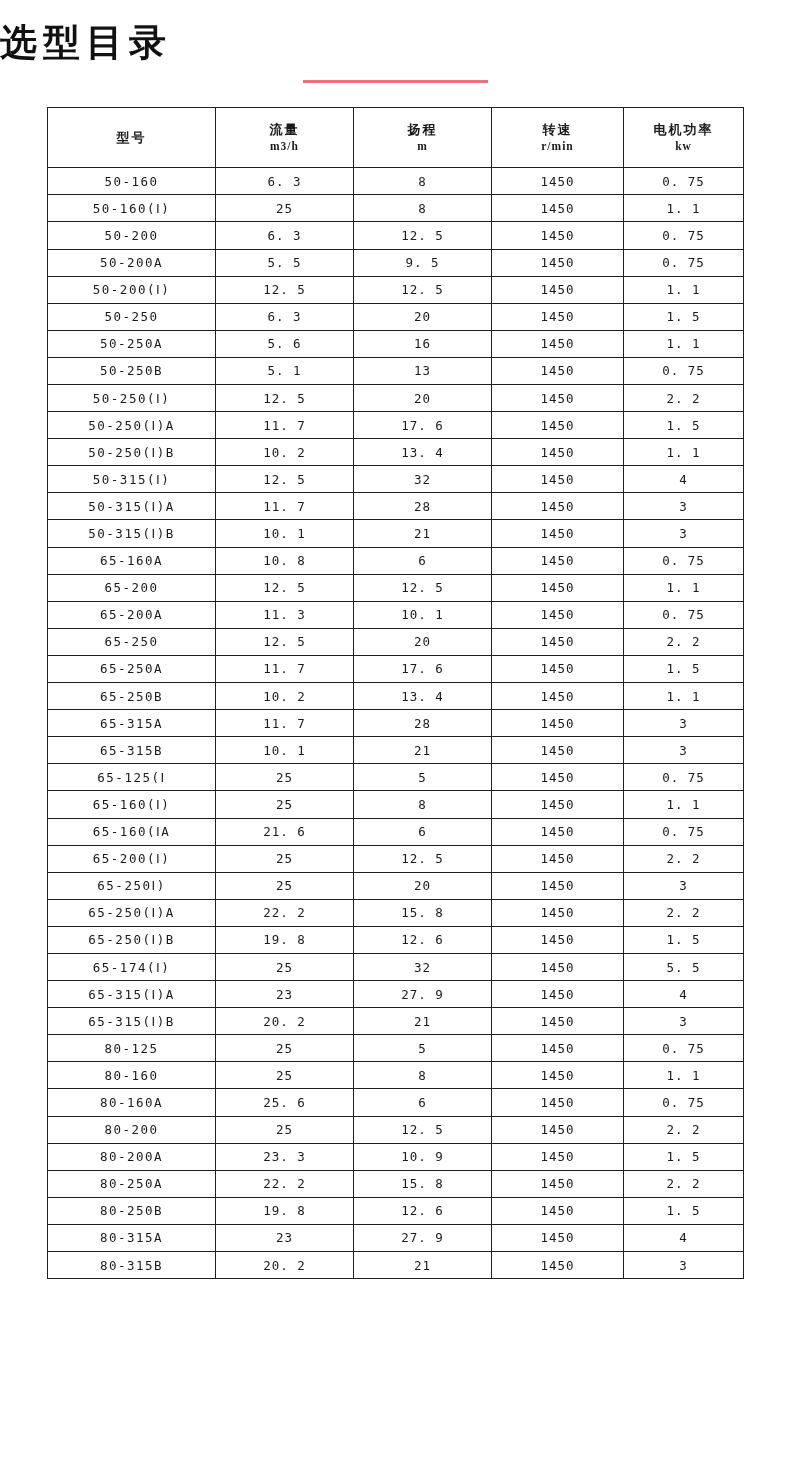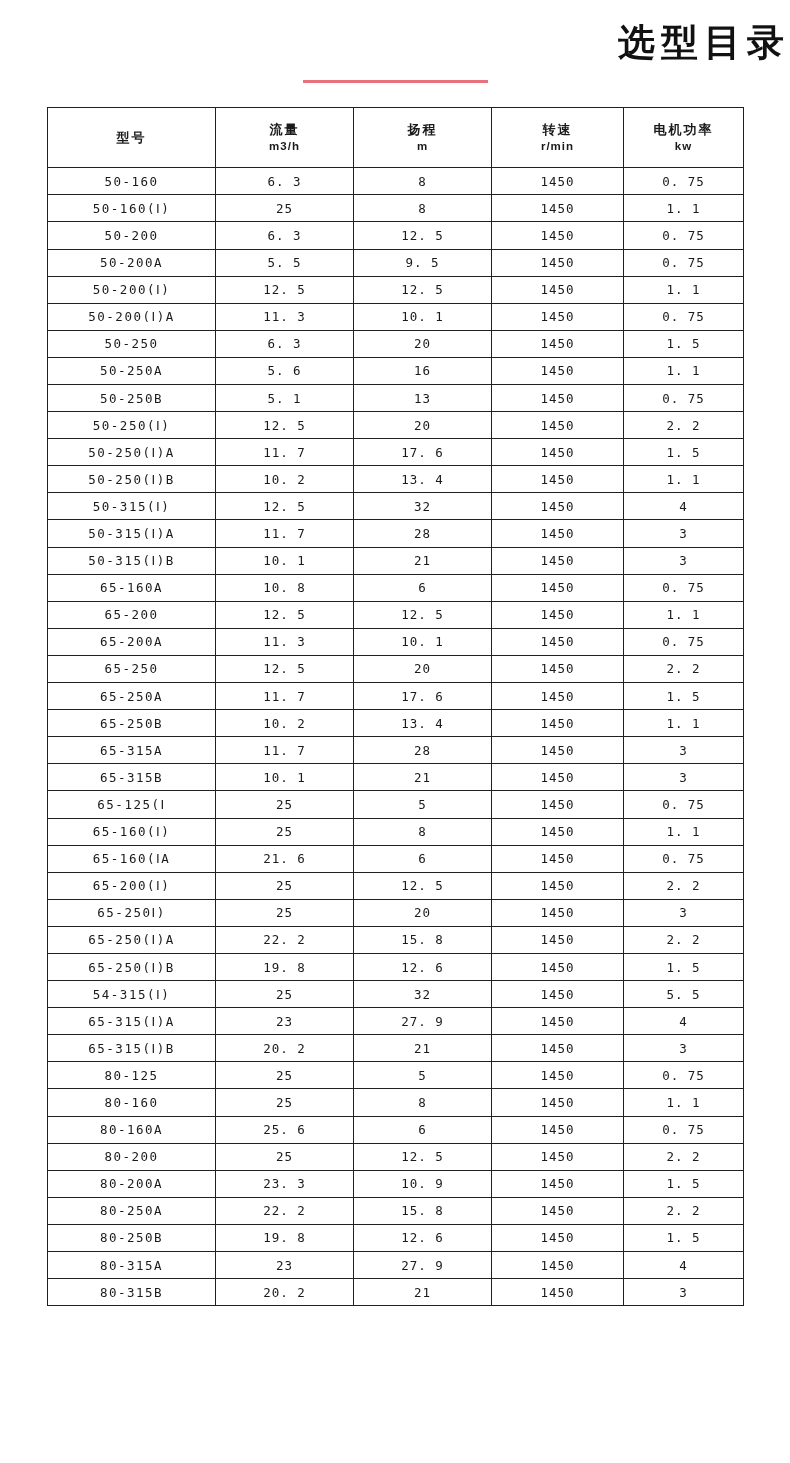--- a/index.html
+++ b/index.html
@@ -14,21 +14,21 @@
     font-family: "Liberation Sans", sans-serif;
     color: #1a1a1a;
   }
   .page {
     width: 790px;
     height: 1463px;
     position: relative;
     box-sizing: border-box;
   }
   .title-block {
-    text-align: right;
+    text-align: left;
     padding-top: 20px;
   }
   .page-title {
     font-family: "DejaVu Sans", sans-serif;
     font-size: 37px;
     font-weight: bold;
     letter-spacing: 6px;
     color: #111111;
     line-height: 1.25;
   }
@@ -72,21 +72,21 @@
   .hd-main {
     display: block;
     font-size: 13px;
     font-weight: bold;
     line-height: 1.35;
   }
   .hd-sub {
     display: block;
     font-size: 11.5px;
     font-weight: bold;
-    font-family: Liberation Sans, sans-serif;
+    font-family: Liberation Serif, serif;
     letter-spacing: 1px;
     line-height: 1.4;
   }
   table.catalog tbody td {
     height: 26.1px;
     font-size: 12.5px;
     padding: 0 2px;
     white-space: nowrap;
     overflow: hidden;
   }
@@ -168,27 +168,20 @@
             <td>0. 75</td>
           </tr>
           <tr>
             <td class="model">50-200(Ⅰ)</td>
             <td>12. 5</td>
             <td>12. 5</td>
             <td>1450</td>
             <td>1. 1</td>
           </tr>
           <tr>
-            <td class="model">50-200(Ⅰ)A</td>
-            <td>11. 3</td>
-            <td>10. 1</td>
-            <td>1450</td>
-            <td>0. 75</td>
-          </tr>
-          <tr>
             <td class="model">50-250</td>
             <td>6. 3</td>
             <td>20</td>
             <td>1450</td>
             <td>1. 5</td>
           </tr>
           <tr>
             <td class="model">50-250A</td>
             <td>5. 6</td>
             <td>16</td>
@@ -343,21 +336,21 @@
             <td>2. 2</td>
           </tr>
           <tr>
             <td class="model">65-250(Ⅰ)B</td>
             <td>19. 8</td>
             <td>12. 6</td>
             <td>1450</td>
             <td>1. 5</td>
           </tr>
           <tr>
-            <td class="model">54-315(Ⅰ)</td>
+            <td class="model">65-174(Ⅰ)</td>
             <td>25</td>
             <td>32</td>
             <td>1450</td>
             <td>5. 5</td>
           </tr>
           <tr>
             <td class="model">65-315(Ⅰ)A</td>
             <td>23</td>
             <td>27. 9</td>
             <td>1450</td>

